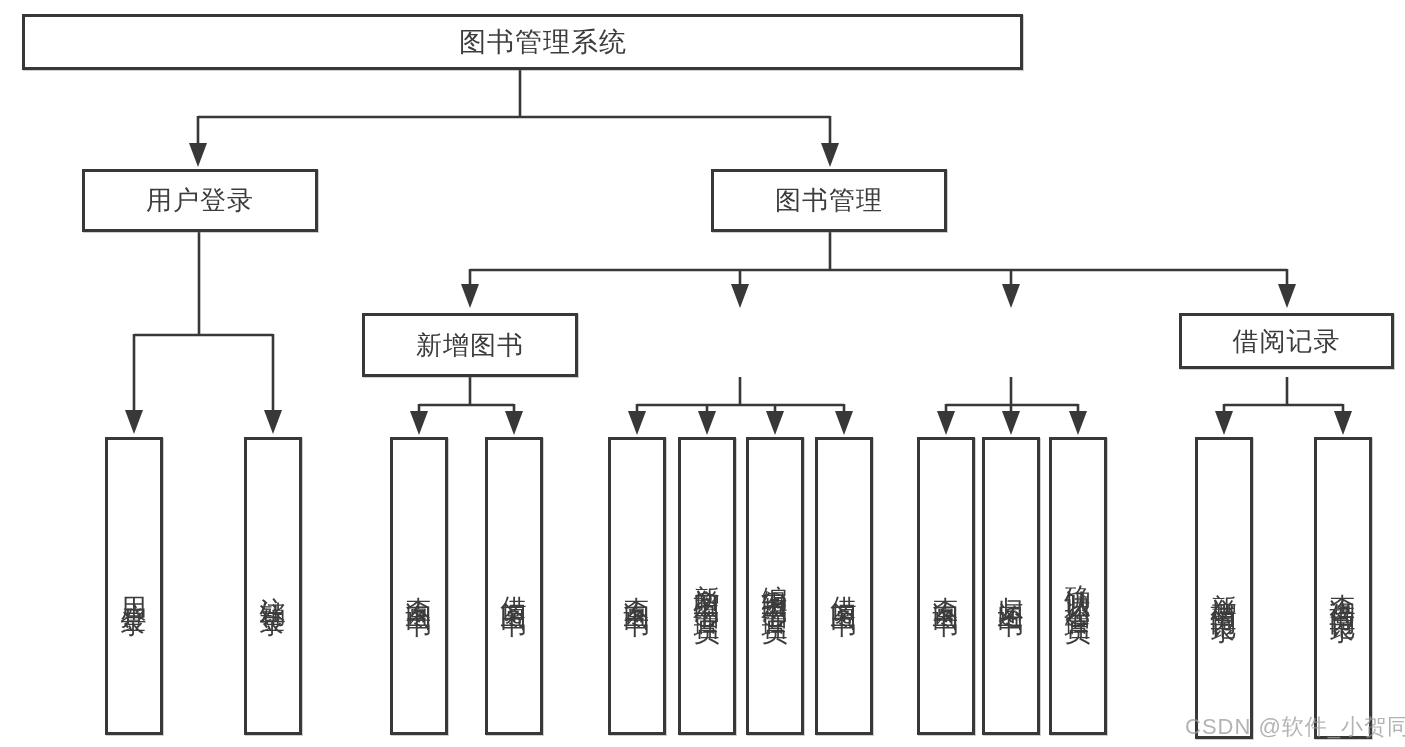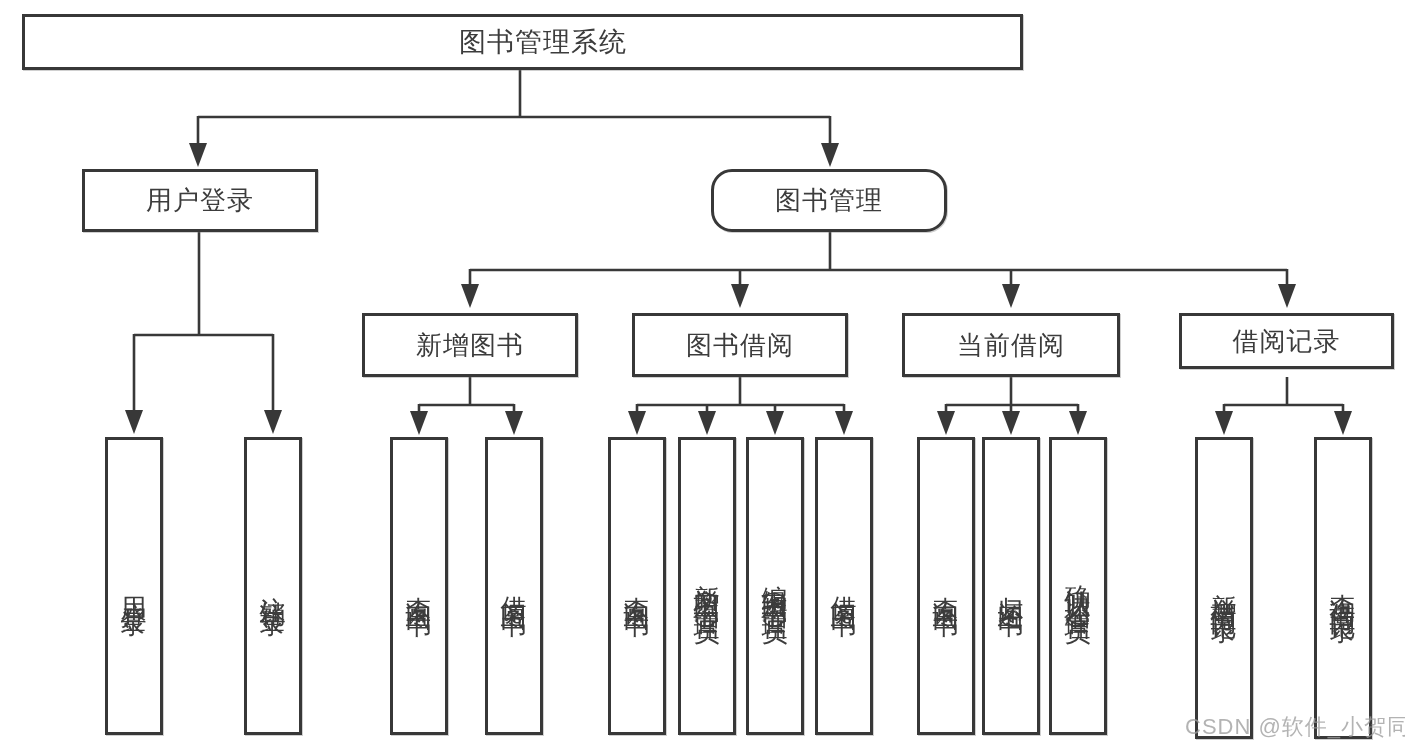--- a/index.html
+++ b/index.html
@@ -116,25 +116,23 @@
       <polygon class="ahead" points="1002,411 1020,411 1011,435"></polygon>
       <polygon class="ahead" points="1069,411 1087,411 1078,435"></polygon>
       <polygon class="ahead" points="1215,411 1233,411 1224,435"></polygon>
       <polygon class="ahead" points="1334,411 1352,411 1343,435"></polygon>
     </g>
   </svg>
 
   <div class="hnode root" style="left:22px; top:14px; width:1001px; height:56px;">图书管理系统</div>
 
   <div class="hnode" style="left:82px; top:169px; width:236px; height:63px;">用户登录</div>
-  <div class="hnode" style="left:711px; top:169px; width:236px; height:63px;border-radius:21px;">图书管理</div>
+  <div class="hnode" style="left:711px; top:169px; width:236px; height:63px;">图书管理</div>
 
   <div class="hnode" style="left:362px; top:313px; width:216px; height:64px;">新增图书</div>
-  <div class="hnode" style="left:632px; top:313px; width:216px; height:64px;">图书借阅</div>
-  <div class="hnode" style="left:902px; top:313px; width:218px; height:64px;">当前借阅</div>
   <div class="hnode" style="left:1179px; top:313px; width:215px; height:56px;">借阅记录</div>
 
   <div class="leaf" style="left:105px;">用户登录</div>
   <div class="leaf" style="left:244px;">注销登录</div>
 
   <div class="leaf" style="left:390px;">查询图书</div>
   <div class="leaf" style="left:485px;">借阅图书</div>
 
   <div class="leaf" style="left:608px;">查询图书</div>
   <div class="leaf" style="left:678px;">新增图书（管理员）</div>

